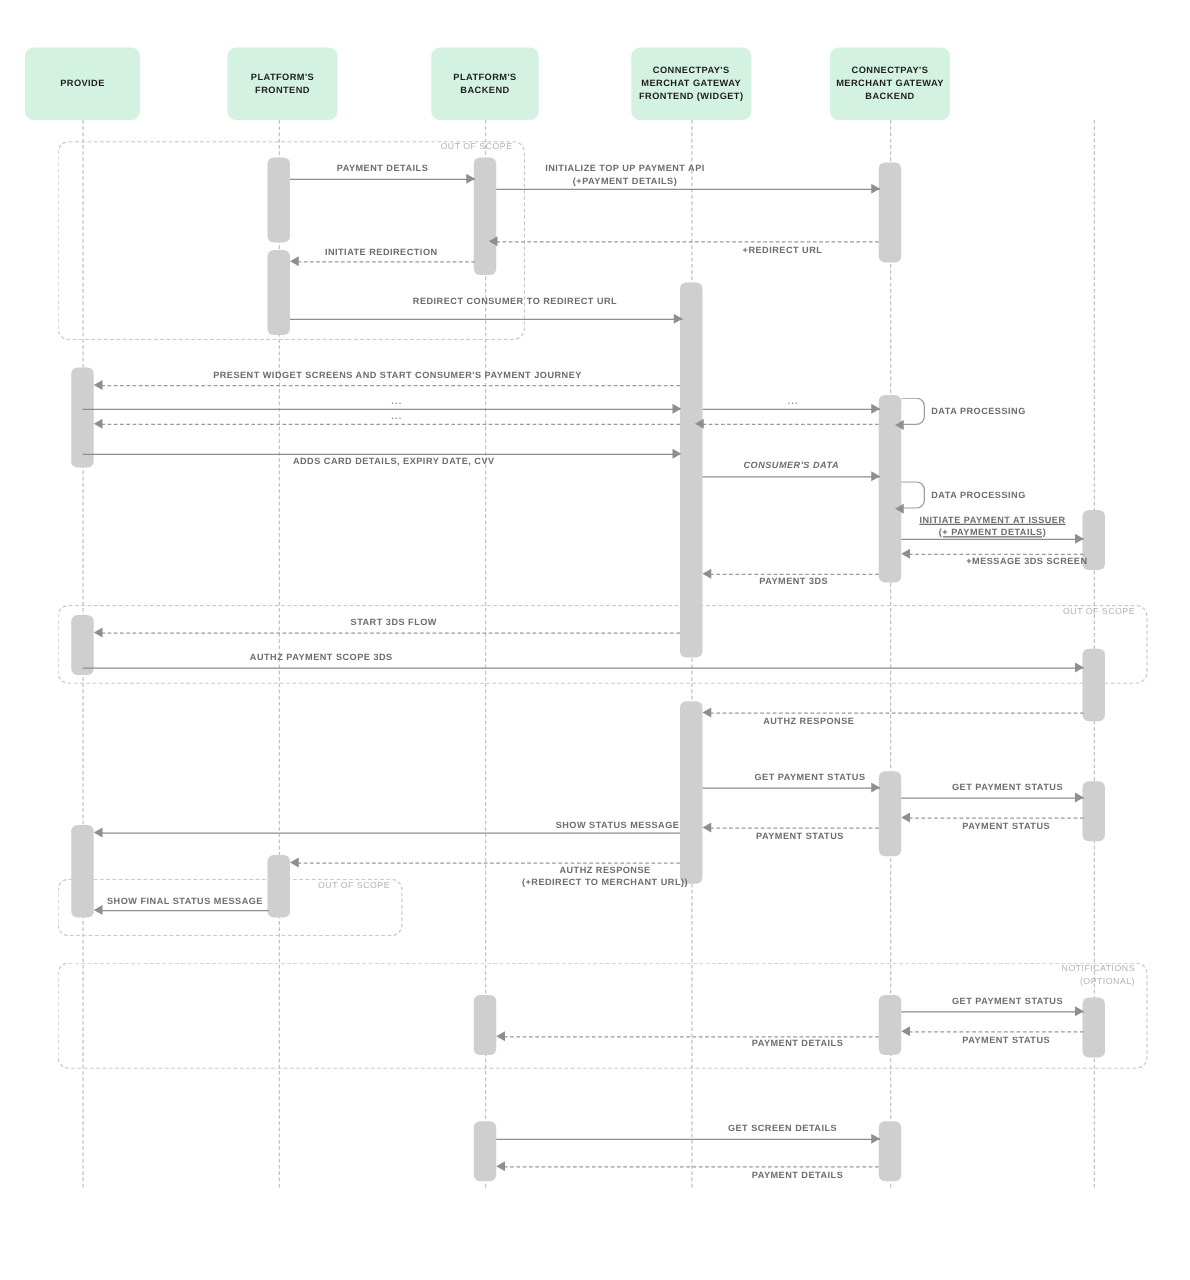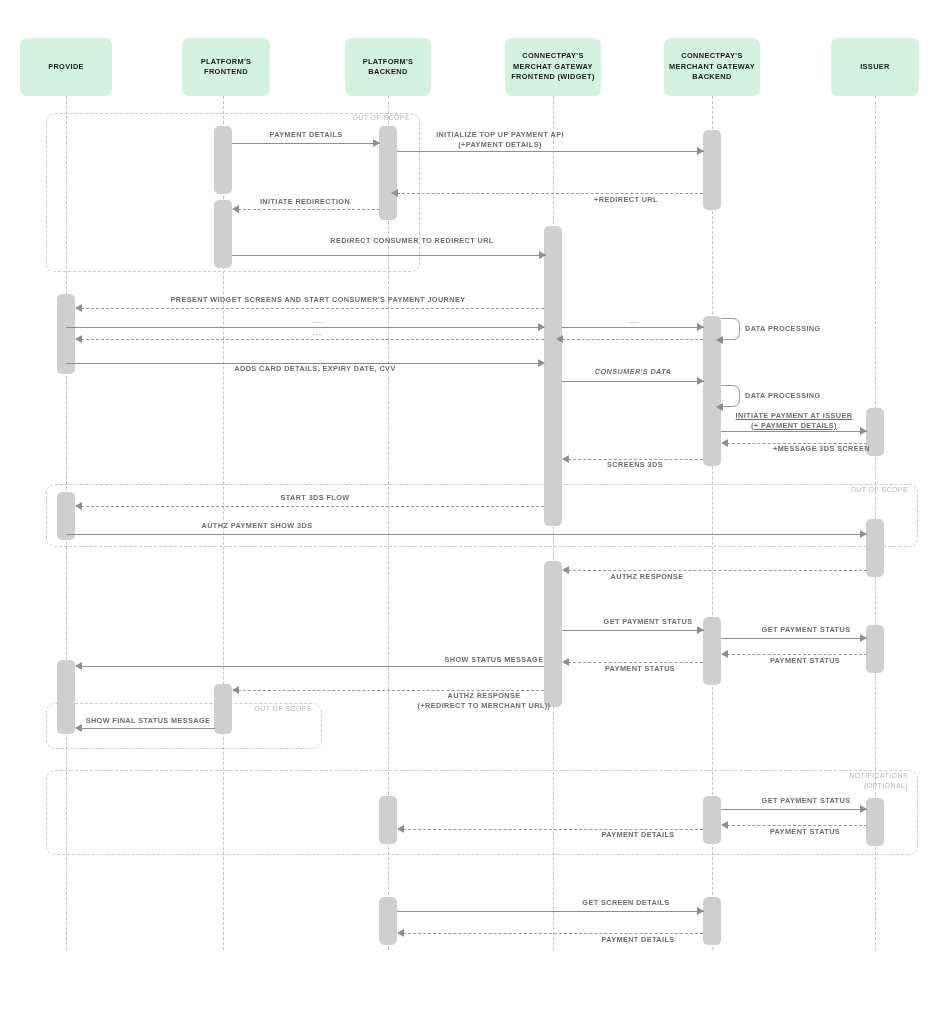--- a/index.html
+++ b/index.html
@@ -60,23 +60,20 @@
   </div>
   <div class="actor-box" style="left:345px;top:38px;width:86px;height:58px;">
     <span>PLATFORM'S<br>BACKEND</span>
   </div>
   <div class="actor-box" style="left:505px;top:38px;width:96px;height:58px;">
     <span>CONNECTPAY'S<br>MERCHAT GATEWAY<br>FRONTEND (WIDGET)</span>
   </div>
   <div class="actor-box" style="left:664px;top:38px;width:96px;height:58px;">
     <span>CONNECTPAY'S<br>MERCHANT GATEWAY<br>BACKEND</span>
   </div>
-  <div class="actor-box" style="left:831px;top:38px;width:88px;height:58px;">
-    <span>ISSUER</span>
-  </div>
 
   <div class="act" style="left:214px;top:126px;height:68px;"></div>
   <div class="act" style="left:379px;top:126px;height:94px;"></div>
   <div class="act" style="left:703px;top:130px;height:80px;"></div>
   <div class="act" style="left:214px;top:200px;height:68px;"></div>
   <div class="act" style="left:544px;top:226px;height:300px;"></div>
   <div class="act" style="left:57px;top:294px;height:80px;"></div>
   <div class="act" style="left:703px;top:316px;height:150px;"></div>
   <div class="act" style="left:866px;top:408px;height:48px;"></div>
   <div class="act" style="left:57px;top:492px;height:48px;"></div>
@@ -150,29 +147,29 @@
   <div class="msg solid" style="left:721px;top:431px;width:146px;"></div>
   <div class="arrowR" style="left:860px;top:427px;"></div>
   <div class="lbl" style="left:698px;top:411px;width:192px;text-decoration:underline;">INITIATE PAYMENT AT ISSUER<br>(+ PAYMENT DETAILS)</div>
 
   <div class="msg dash" style="left:727px;top:443px;width:140px;"></div>
   <div class="arrowL" style="left:721px;top:439px;"></div>
   <div class="lbl" style="left:714px;top:444px;width:156px;text-align:right;">+MESSAGE 3DS SCREEN</div>
 
   <div class="msg dash" style="left:568px;top:459px;width:135px;"></div>
   <div class="arrowL" style="left:562px;top:455px;"></div>
-  <div class="lbl" style="left:580px;top:460px;width:110px;">SCREENS 3DS</div>
+  <div class="lbl" style="left:580px;top:460px;width:110px;">PAYMENT 3DS</div>
 
   <div class="msg dash" style="left:81px;top:506px;width:463px;"></div>
   <div class="arrowL" style="left:75px;top:502px;"></div>
   <div class="lbl" style="left:215px;top:493px;width:200px;">START 3DS  FLOW</div>
 
   <div class="msg solid" style="left:66px;top:534px;width:801px;"></div>
   <div class="arrowR" style="left:860px;top:530px;"></div>
-  <div class="lbl" style="left:157px;top:521px;width:200px;">AUTHZ PAYMENT SHOW 3DS</div>
+  <div class="lbl" style="left:157px;top:521px;width:200px;">AUTHZ PAYMENT SCOPE 3DS</div>
 
   <div class="msg dash" style="left:568px;top:570px;width:299px;"></div>
   <div class="arrowL" style="left:562px;top:566px;"></div>
   <div class="lbl" style="left:577px;top:572px;width:140px;">AUTHZ  RESPONSE</div>
 
   <div class="msg solid" style="left:562px;top:630px;width:142px;"></div>
   <div class="arrowR" style="left:697px;top:626px;"></div>
   <div class="lbl" style="left:578px;top:617px;width:140px;">GET PAYMENT STATUS</div>
 
   <div class="msg solid" style="left:721px;top:638px;width:146px;"></div>

